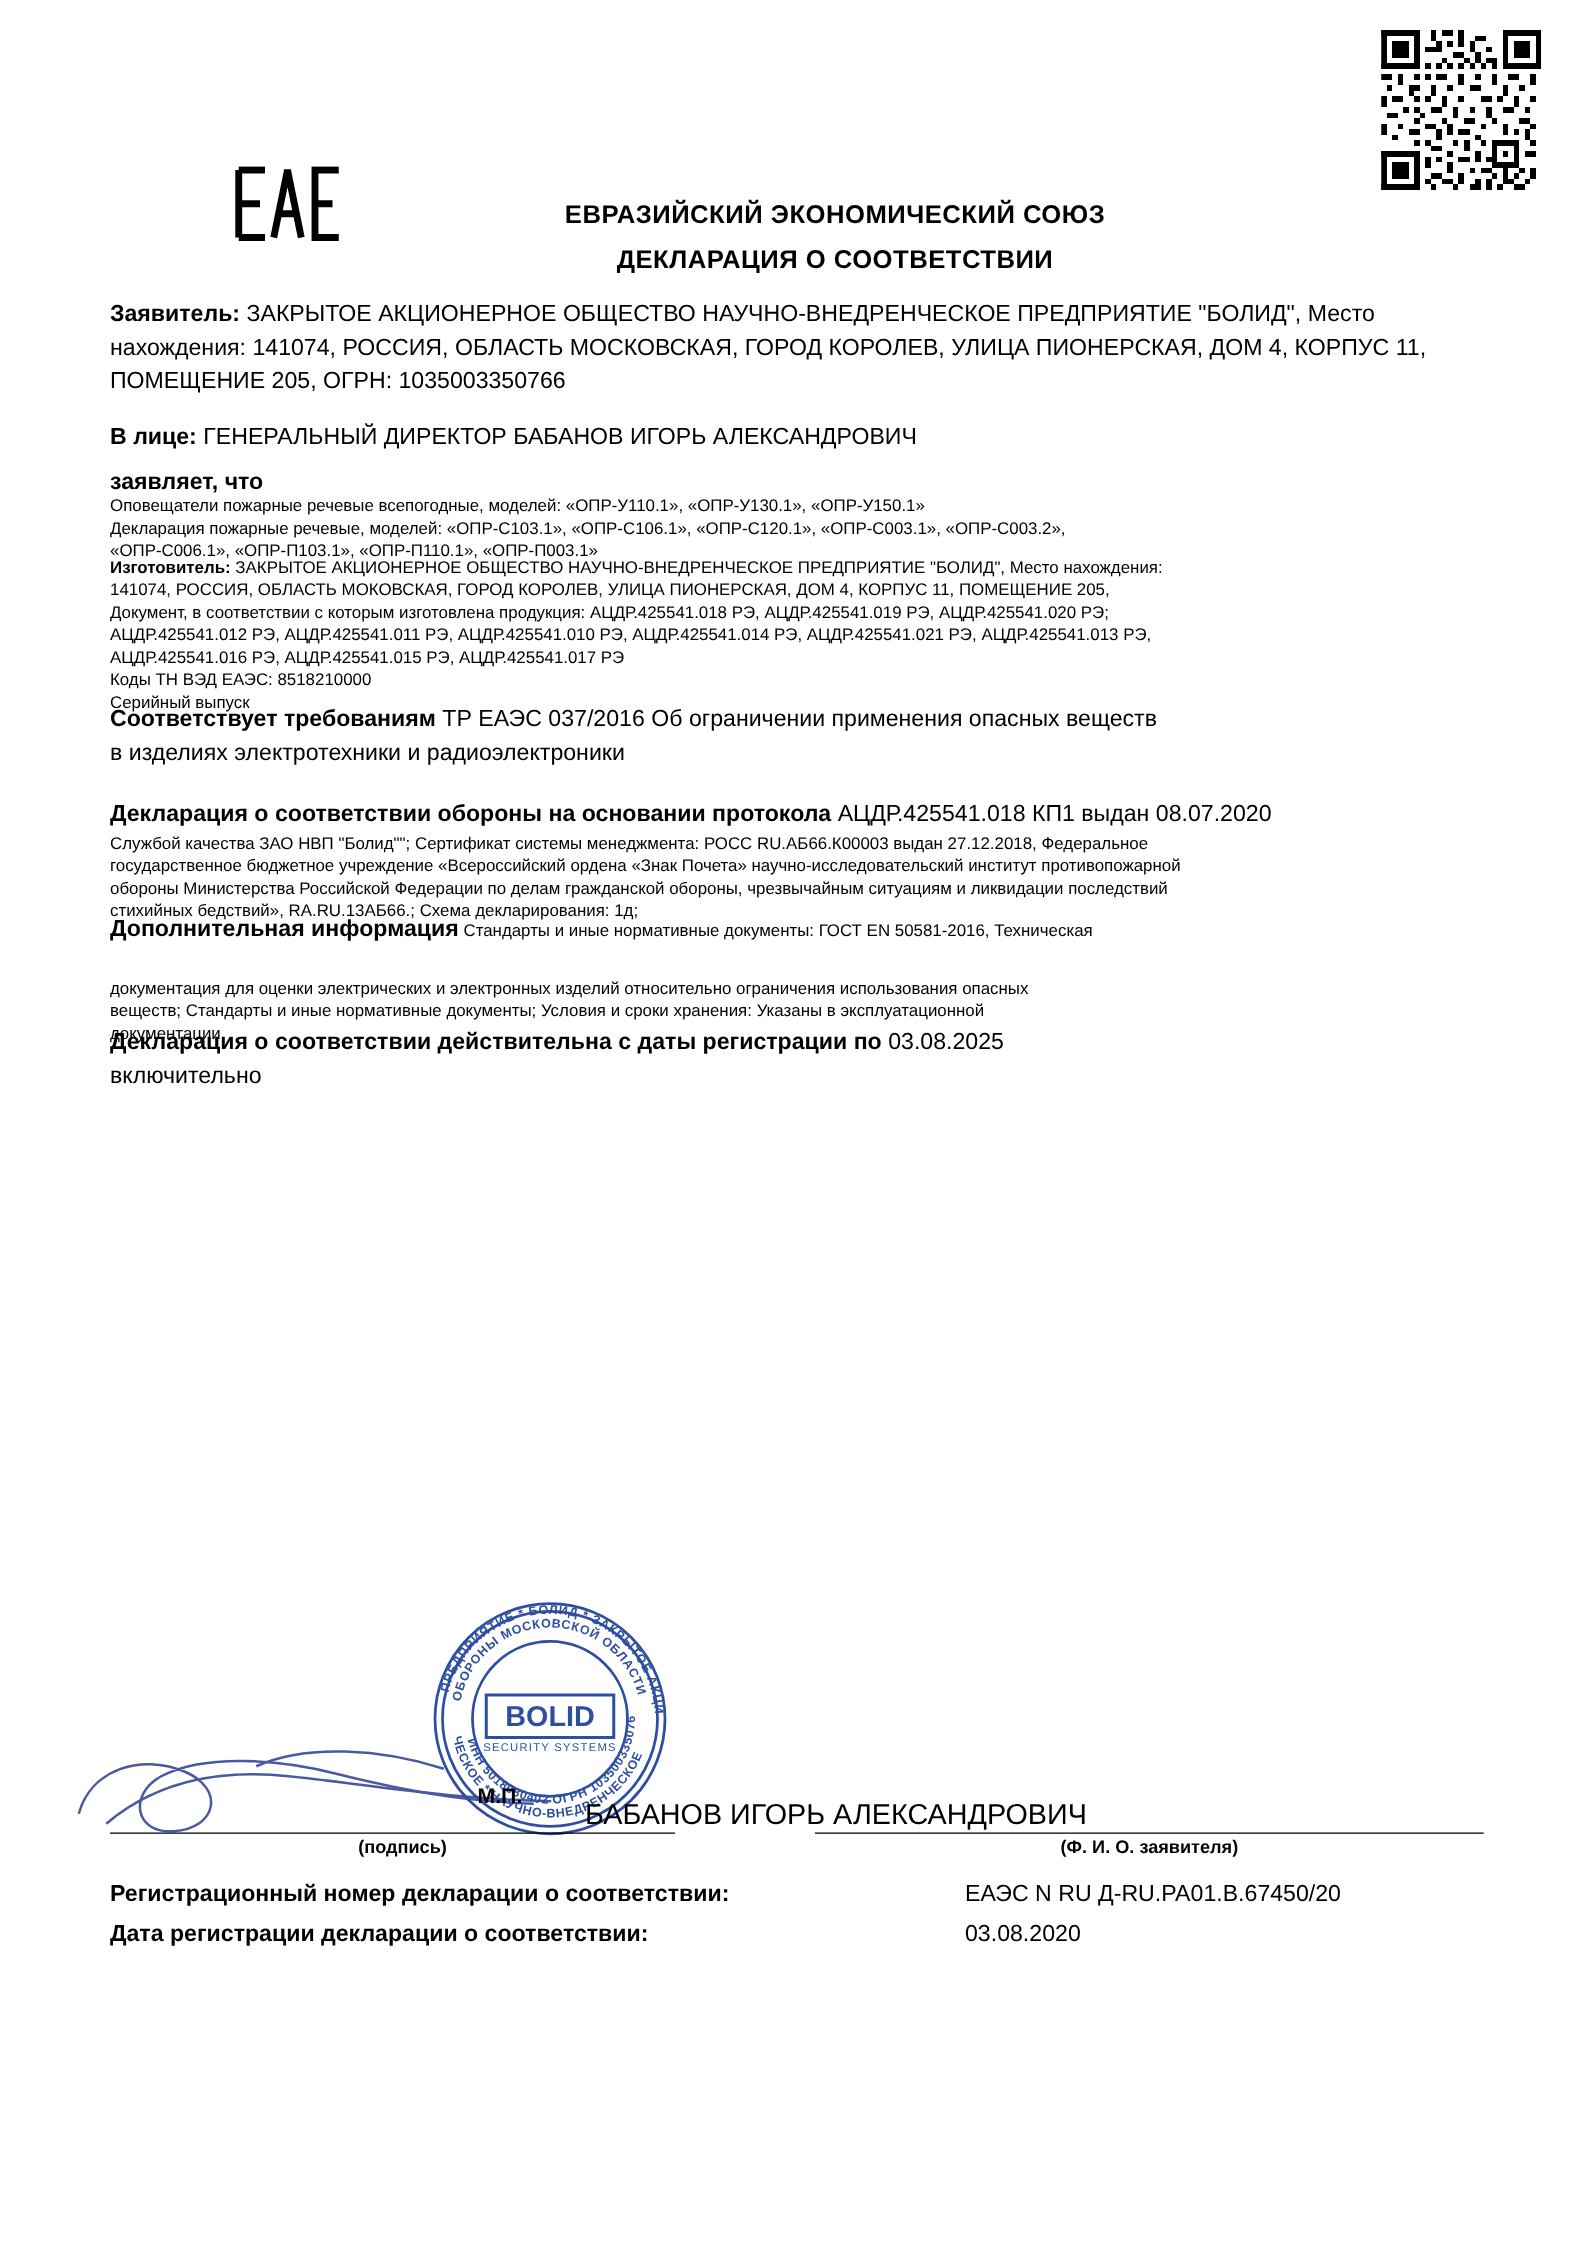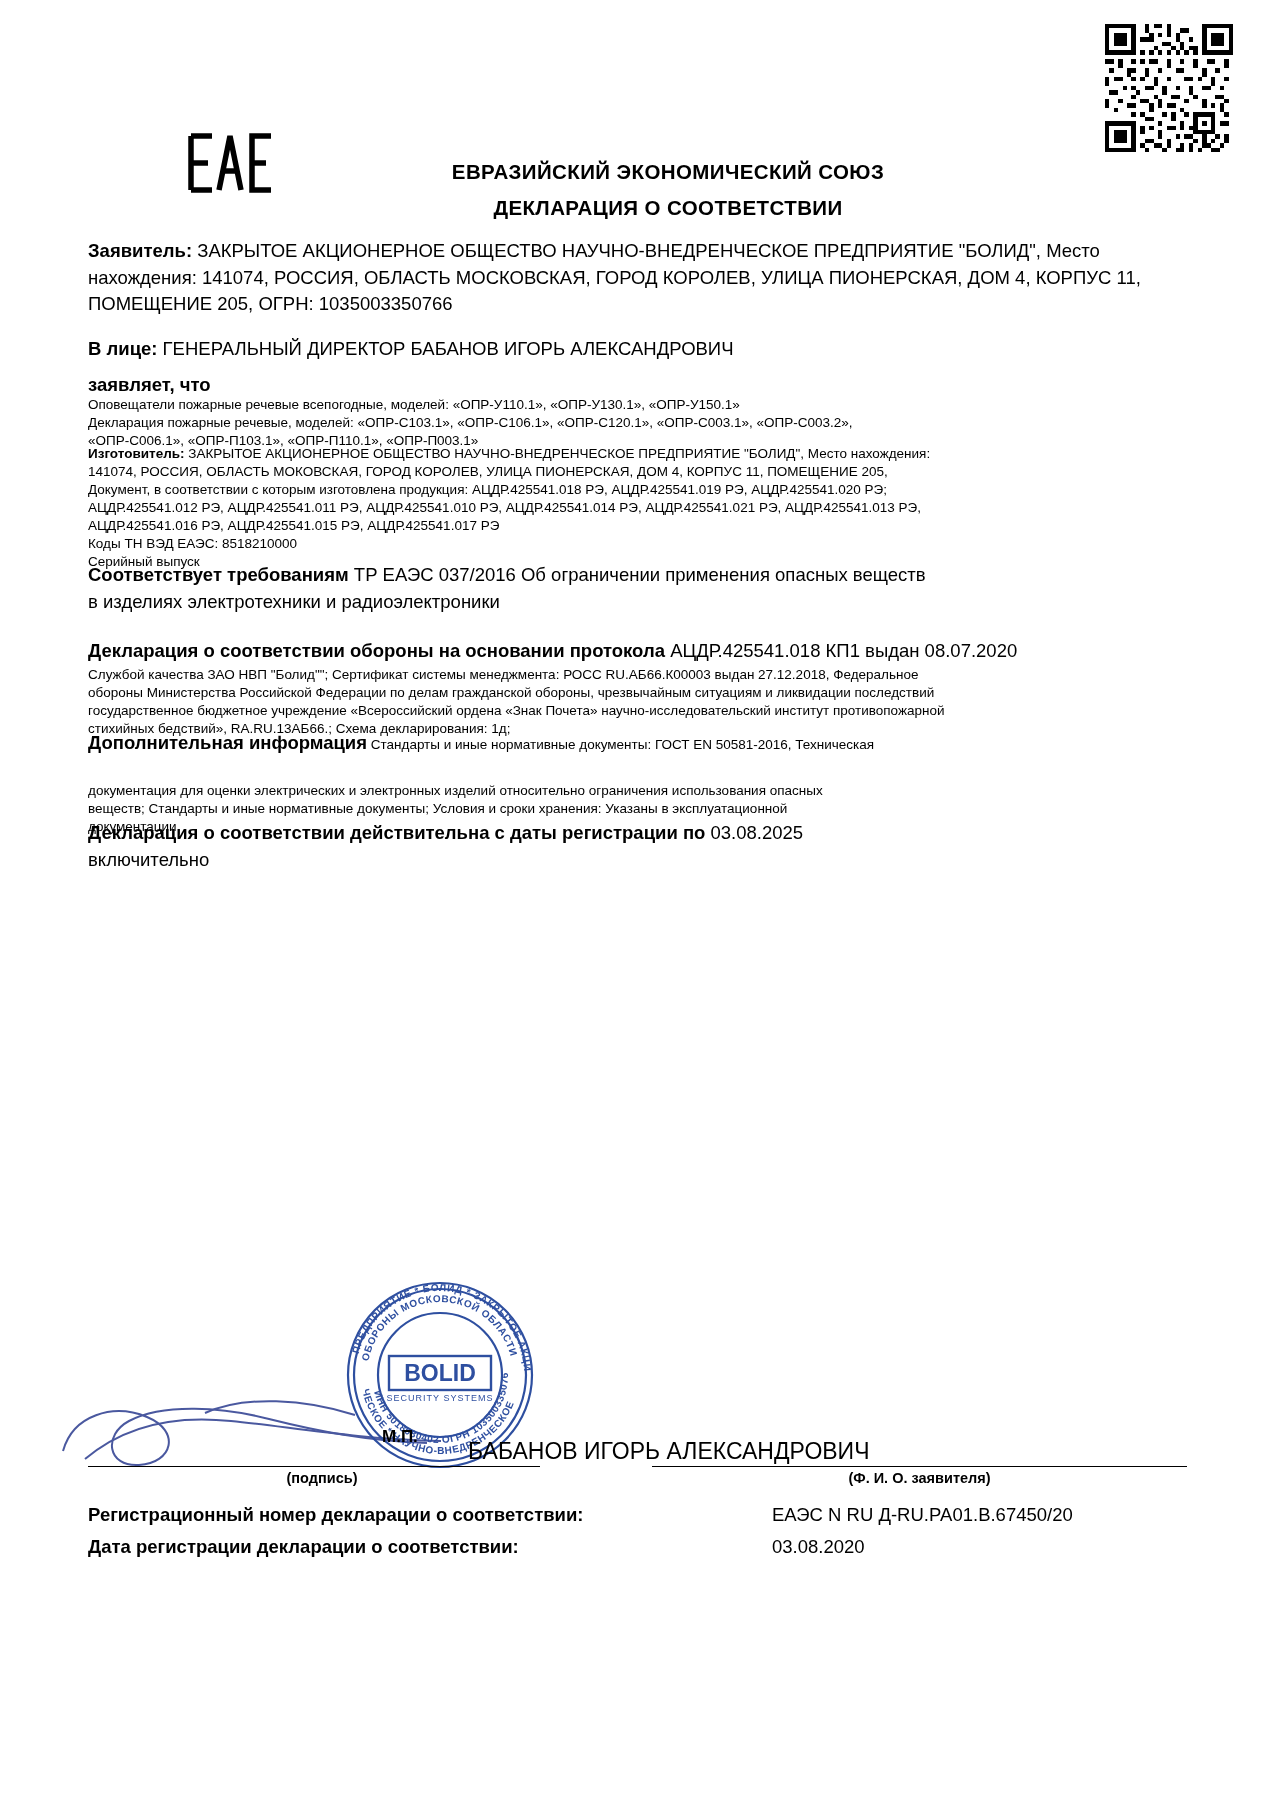--- a/index.html
+++ b/index.html
@@ -385,22 +385,22 @@
   <div class="blk lg conform">
     <div><b>Соответствует требованиям</b><span>   ТР ЕАЭС 037/2016 Об ограничении применения опасных веществ</span></div>
     <div>в изделиях электротехники и радиоэлектроники</div>
   </div>
 
   <div class="blk lg basis">
     <b>Декларация о соответствии обороны на основании протокола</b><span> АЦДР.425541.018 КП1 выдан 08.07.2020</span>
   </div>
   <div class="blk sm basis-sm">
     <div>Службой  качества ЗАО НВП "Болид""; Сертификат системы менеджмента: РОСС RU.АБ66.К00003 выдан 27.12.2018, Федеральное</div>
+    <div>государственное бюджетное учреждение «Всероссийский ордена «Знак Почета» научно-исследовательский институт противопожарной</div>
     <div>обороны Министерства Российской Федерации по делам гражданской обороны, чрезвычайным ситуациям и ликвидации последствий</div>
-    <div>государственное бюджетное учреждение «Всероссийский ордена «Знак Почета» научно-исследовательский институт противопожарной</div>
     <div>стихийных бедствий», RA.RU.13АБ66.; Схема декларирования: 1д;</div>
   </div>
 
   <div class="blk lg addinfo">
     <b>Дополнительная информация</b><span class="sm"> Стандарты и иные нормативные документы: ГОСТ EN 50581-2016, Техническая</span>
   </div>
   <div class="blk sm addinfo-sm">
     <div style="height:22px"></div>
     <div>документация для оценки электрических и электронных изделий относительно ограничения использования опасных</div>
     <div>веществ; Стандарты и иные нормативные документы; Условия и сроки хранения: Указаны в эксплуатационной</div>

